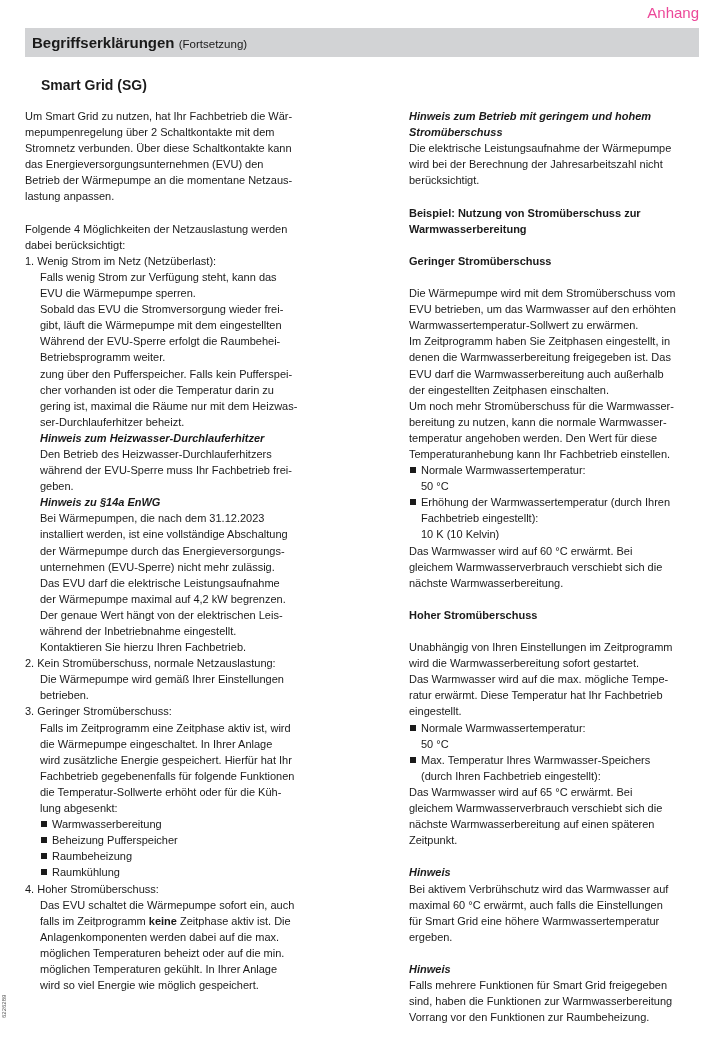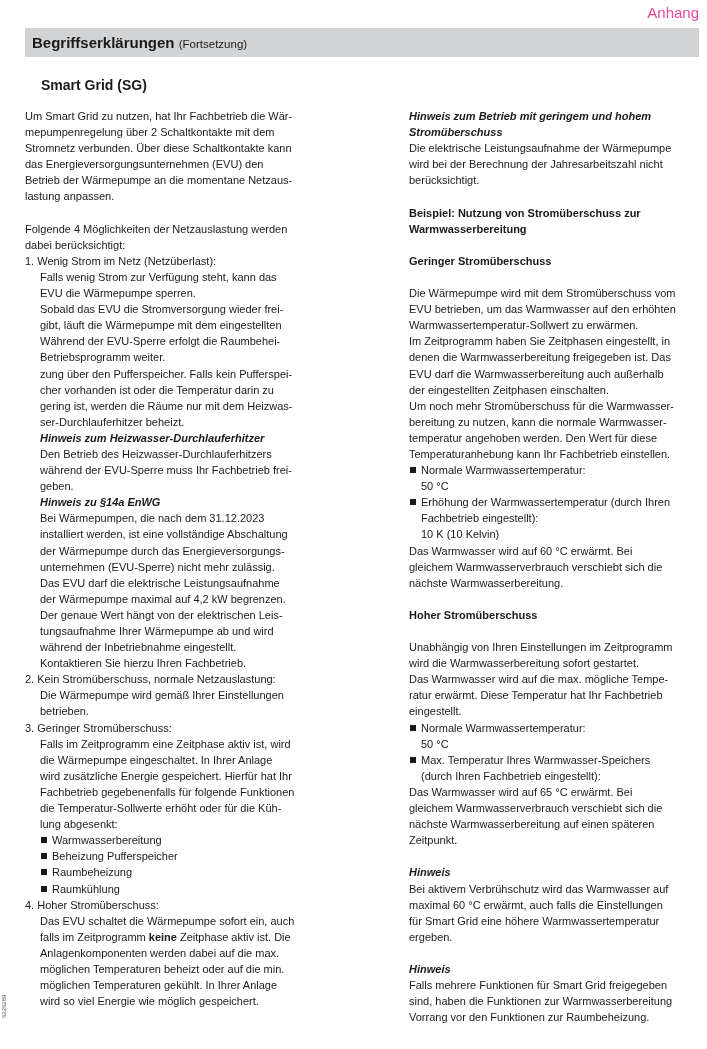--- a/index.html
+++ b/index.html
@@ -52,35 +52,34 @@
 
   <span class="ln">1. Wenig Strom im Netz (Netzüberlast):</span>
   <span class="ln ind">Falls wenig Strom zur Verfügung steht, kann das</span>
   <span class="ln ind">EVU die Wärmepumpe sperren.</span>
   <span class="ln ind">Sobald das EVU die Stromversorgung wieder frei-</span>
   <span class="ln ind">gibt, läuft die Wärmepumpe mit dem eingestellten</span>
   <span class="ln ind">Während der EVU-Sperre erfolgt die Raumbehei-</span>
   <span class="ln ind">Betriebsprogramm weiter.</span>
   <span class="ln ind">zung über den Pufferspeicher. Falls kein Pufferspei-</span>
   <span class="ln ind">cher vorhanden ist oder die Temperatur darin zu</span>
-  <span class="ln ind">gering ist, werden die Räume nur mit dem Heizwas-</span>
+  <span class="ln ind">gering ist, maximal die Räume nur mit dem Heizwas-</span>
   <span class="ln ind">ser-Durchlauferhitzer beheizt.</span>
   <span class="ln ind bi">Hinweis zum Heizwasser-Durchlauferhitzer</span>
   <span class="ln ind it">Den Betrieb des Heizwasser-Durchlauferhitzers</span>
   <span class="ln ind it">während der EVU-Sperre muss Ihr Fachbetrieb frei-</span>
   <span class="ln ind it">geben.</span>
   <span class="ln ind bi">Hinweis zu §14a EnWG</span>
   <span class="ln ind it">Bei Wärmepumpen, die nach dem 31.12.2023</span>
   <span class="ln ind it">installiert werden, ist eine vollständige Abschaltung</span>
   <span class="ln ind it">der Wärmepumpe durch das Energieversorgungs-</span>
   <span class="ln ind it">unternehmen (EVU-Sperre) nicht mehr zulässig.</span>
   <span class="ln ind it">Das EVU darf die elektrische Leistungsaufnahme</span>
   <span class="ln ind it">der Wärmepumpe maximal auf 4,2 kW begrenzen.</span>
   <span class="ln ind it">Der genaue Wert hängt von der elektrischen Leis-</span>
-  <span class="ln ind it">tungsaufnahme Ihrer Wärmepumpe ab und wird</span>
   <span class="ln ind it">während der Inbetriebnahme eingestellt.</span>
   <span class="ln ind it">Kontaktieren Sie hierzu Ihren Fachbetrieb.</span>
 
   <span class="ln">2. Kein Stromüberschuss, normale Netzauslastung:</span>
   <span class="ln ind">Die Wärmepumpe wird gemäß Ihrer Einstellungen</span>
   <span class="ln ind">betrieben.</span>
 
   <span class="ln">3. Geringer Stromüberschuss:</span>
   <span class="ln ind">Falls im Zeitprogramm eine Zeitphase aktiv ist, wird</span>
   <span class="ln ind">die Wärmepumpe eingeschaltet. In Ihrer Anlage</span>

